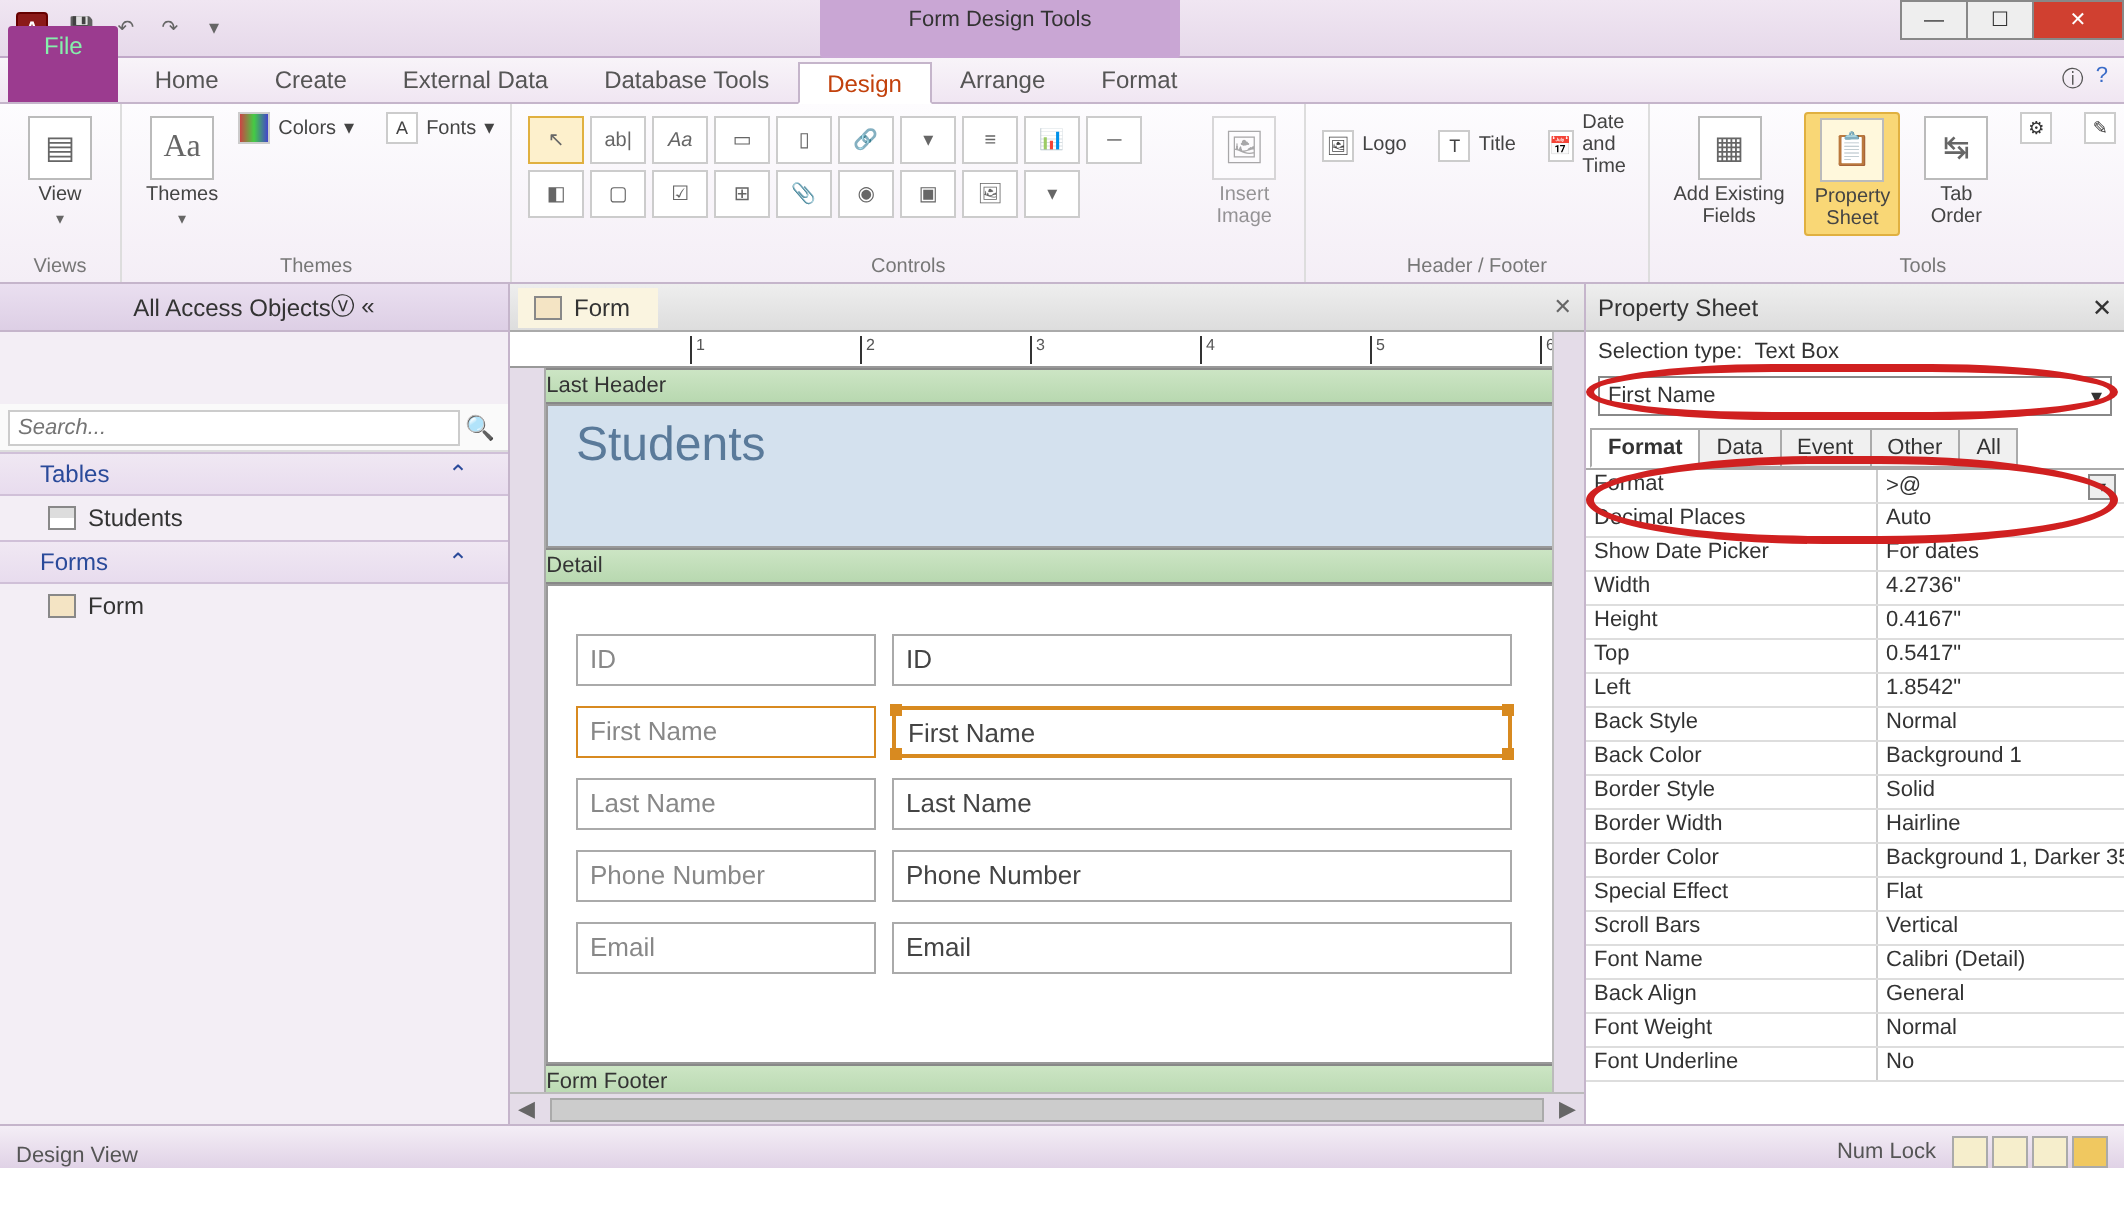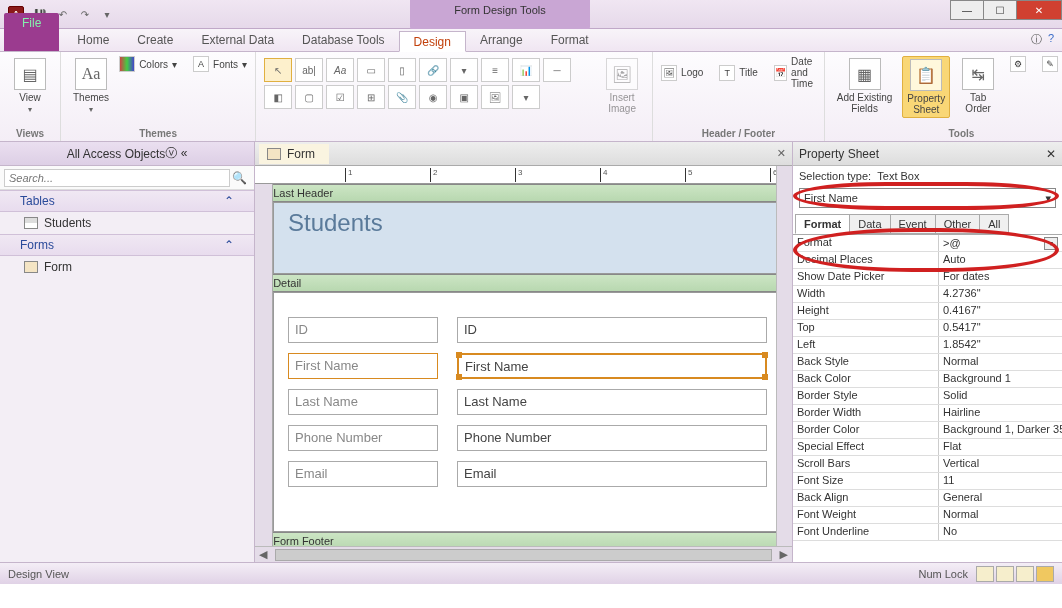--- a/index.html
+++ b/index.html
@@ -19,40 +19,40 @@
 
 .tabrow { height: 23px; background: linear-gradient(#f8f4f9, #f0e6f2); display: flex; align-items: flex-end; padding-left: 4px; border-bottom: 1px solid #c5b5cb; position: relative; }
 .file-tab { background: #9b3b8f; color: #86efac; height: 38px; padding: 0 18px; line-height: 21px; border-radius: 2px 2px 0 0; font-size: 12px; margin-right: 4px; }
 .tabrow .rtab { height: 21px; padding: 0 14px; line-height: 21px; color: #555; font-size: 12px; }
 .tabrow .rtab.active { background: #fff; border: 1px solid #c5b5cb; border-bottom: 1px solid #fff; margin-bottom: -1px; color: #c2410c; }
 .tabrow .help-area { position: absolute; right: 8px; top: 3px; display: flex; gap: 6px; color: #555; }
 
 
 .ribbon { height: 90px; background: linear-gradient(#fdfcfe, #f4eef6); border-bottom: 1px solid #c5b5cb; display: flex; }
 .rgroup { border-right: 1px solid #ddd; padding: 4px 8px 0 8px; display: flex; flex-direction: column; justify-content: space-between; }
-.rgroup-label { text-align: center; font-size: 10px; color: #777; padding: 2px 0; font-weight: bold; }
+.rgroup-label { text-align: center; font-size: 10px; color: #777; padding: 2px 0; }
 .rgroup-body { flex: 1; display: flex; align-items: flex-start; gap: 6px; }
 .big-btn { display: flex; flex-direction: column; align-items: center; gap: 2px; padding: 2px 4px; min-width: 44px; }
 .big-btn .icon-box { width: 32px; height: 32px; border: 1px solid #bbb; background: #fff; display: flex; align-items: center; justify-content: center; font-size: 16px; color: #666; }
 .big-btn .label { font-size: 10px; color: #444; text-align: center; line-height: 11px; }
 .big-btn.active { background: #f9d776; border: 1px solid #e0b040; border-radius: 2px; }
 .mini-col { display: flex; flex-direction: row; gap: 16px; }
 .mini-row { display: flex; align-items: center; gap: 4px; font-size: 10px; color: #444; }
 .mini-icon { width: 16px; height: 16px; border: 1px solid #ccc; background: #fff; display: flex; align-items: center; justify-content: center; font-size: 9px; }
 .ctrl-gallery { display: flex; flex-wrap: wrap; width: 330px; gap: 3px; align-content: flex-start; padding-top: 2px; }
 .ctrl-item { width: 28px; height: 24px; border: 1px solid #ccc; background: #fff; display: flex; align-items: center; justify-content: center; font-size: 10px; color: #666; }
 .ctrl-item.sel { border-color: #e0b040; background: #fdf0cc; }
 
 
 .main { display: flex; height: 420px; }
 
 
 .navpane { width: 255px; background: #f3eef5; border-right: 1px solid #c5b5cb; display: flex; flex-direction: column; }
 .nav-header { height: 24px; background: linear-gradient(#eadff0, #ddcfe5); border-bottom: 1px solid #c5b5cb; display: flex; align-items: center; padding: 0 6px; color: #333; font-size: 12px; justify-content: center; }
-.nav-search { height: 24px; display: flex; align-items: center; padding: 2px 4px; border-bottom: 1px solid #ddd; background: #fafafa; }
+.nav-search { height: 24px; display: flex; align-items: center; padding: 2px 4px; border-bottom: 1px solid #ddd; background: #fafafa; margin-top: 36px; }
 .nav-search input { flex: 1; border: 1px solid #ccc; height: 18px; font-size: 11px; font-style: italic; color: #888; padding: 0 4px; }
 .nav-search .search-btn { width: 20px; text-align: center; color: #c79f2e; font-size: 12px; }
 .nav-group-hd { background: linear-gradient(#f0e8f3, #e8dcee); border-top: 1px solid #d0c0d8; border-bottom: 1px solid #d0c0d8; padding: 3px 20px; color: #2a4a9a; font-size: 12px; display: flex; justify-content: space-between; }
 .nav-item { padding: 4px 8px 4px 24px; color: #333; font-size: 12px; display: flex; align-items: center; gap: 6px; }
 .nav-item .table-icon { width: 14px; height: 12px; border: 1px solid #888; background: linear-gradient(#ddd 50%, #fff 50%); }
 .nav-item .form-icon { width: 14px; height: 12px; border: 1px solid #888; background: #f4e4c4; }
 
 
 .formarea { flex: 1; display: flex; flex-direction: column; background: #b0b0b0; min-width: 0; }
 .form-tab-bar { height: 24px; background: linear-gradient(#eee, #ddd); display: flex; align-items: center; border-bottom: 1px solid #aaa; position: relative; }
@@ -61,21 +61,21 @@
 .form-tab-bar .close-x { position: absolute; right: 6px; color: #666; }
 .ruler { height: 18px; background: #fff; border-bottom: 1px solid #999; position: relative; overflow: hidden; font-size: 8px; color: #555; }
 .ruler .tick-major { position: absolute; top: 2px; height: 14px; border-left: 1px solid #333; padding-left: 2px; }
 .design-surface { flex: 1; background: #b0b0b0; overflow: auto; position: relative; }
 .section-bar { height: 18px; background: linear-gradient(#cce5c4, #b8d8b0); border-top: 1px solid #888; border-bottom: 1px solid #888; padding-left: 8px; font-size: 11px; color: #333; display: flex; align-items: center; gap: 4px; }
 .section-bar::before { content: "◆"; font-size: 8px; color: #555; }
 .form-header-body { height: 72px; background: #d4e1ee; border: 1px solid #999; margin-left: 18px; position: relative; }
 .form-title { position: absolute; left: 14px; top: 6px; font-size: 24px; color: #5a7a9a; }
 .detail-body { background: #fff; border: 1px solid #999; margin-left: 18px; min-height: 240px; position: relative; padding-top: 14px; }
 .row-gutter { position: absolute; left: -18px; top: 0; bottom: 0; width: 18px; background: #e4dce8; border-right: 1px solid #aaa; }
-.field-row { display: flex; gap: 19px; margin: 10px 0 10px 14px; }
+.field-row { display: flex; gap: 8px; margin: 10px 0 10px 14px; }
 .field-label { width: 150px; height: 26px; border: 1px solid #aaa; background: #fff; color: #888; font-size: 13px; padding: 4px 6px; }
 .field-input { width: 310px; height: 26px; border: 1px solid #aaa; background: #fff; color: #444; font-size: 13px; padding: 4px 6px; }
 .field-row.selected .field-label { border: 1px solid #d88a20; }
 .field-row.selected .field-input { border: 2px solid #d88a20; position: relative; }
 .sel-handle { position: absolute; width: 6px; height: 6px; background: #d88a20; }
 .scroller-v { position: absolute; right:0; top:24px; bottom:16px; width:16px; background:#e4dce8; border-left:1px solid #bbb; }
 .scroller-h { height:16px; background:#e4dce8; border-top:1px solid #bbb; display:flex; align-items:center; }
 
 
 .propsheet { width: 270px; background: #fff; border-left: 1px solid #c5b5cb; display: flex; flex-direction: column; font-size: 11px; }
@@ -88,21 +88,21 @@
 .ps-grid { flex: 1; overflow: hidden; border-top: 1px solid #aaa; }
 .ps-row { display: flex; border-bottom: 1px solid #ddd; height: 17px; }
 .ps-row .k { width: 146px; padding: 1px 4px; border-right: 1px solid #ccc; white-space: nowrap; overflow: hidden; }
 .ps-row .v { flex: 1; padding: 1px 4px; white-space: nowrap; overflow: hidden; }
 .ps-row.hl .v { display: flex; justify-content: space-between; align-items: center; }
 .ps-row.hl .dd { width: 14px; height: 13px; border: 1px solid #888; text-align: center; font-size: 8px; line-height: 11px; background: #eee; }
 
 .red-oval { position: absolute; border: 4px solid #d02020; border-radius: 50%/50%; pointer-events: none; }
 
 
-.statusbar { height: 22px; background: linear-gradient(#f4eef6, #e0d2e6); border-top: 1px solid #c5b5cb; display: flex; align-items: center; padding: 0 8px; font-size: 11px; color: #555; justify-content: space-between; }
+.statusbar { height: 22px; background: linear-gradient(#f4eef6, #e0d2e6); border-top: 1px solid #c5b5cb; display: flex; align-items: flex-end; padding: 0 8px; font-size: 11px; color: #555; justify-content: space-between; }
 .statusbar .right { display: flex; align-items: center; gap: 8px; }
 .view-btns { display: flex; gap: 2px; }
 .view-btn { width: 18px; height: 16px; border: 1px solid #aaa; background: #f6eecc; }
 .view-btn.active { background: #f0c860; }
 </style>
 </head>
 <body>
 
 <div class="titlebar">
   <div class="app-icon">A</div>
@@ -186,20 +186,21 @@
         <div class="ctrl-item">▣</div>
         <div class="ctrl-item">🖼</div>
         <div class="ctrl-item">▾</div>
       </div>
       <div class="big-btn" style="opacity:.55">
         <div class="icon-box">🖼</div>
         <div class="label" style="white-space:pre">Insert
 Image</div>
       </div>
     </div>
+    <div class="rgroup-label">Controls</div>
   </div>
 
   <div class="rgroup">
     <div class="rgroup-body">
       <div class="mini-col">
         <div class="mini-row">
             <span class="mini-icon">🖼</span>
             <span>Logo</span>
           </div>
         <div class="mini-row">
@@ -403,22 +404,22 @@
         </div>
         <div class="ps-row">
           <div class="k">Special Effect</div>
           <div class="v"><span>Flat</span></div>
         </div>
         <div class="ps-row">
           <div class="k">Scroll Bars</div>
           <div class="v"><span>Vertical</span></div>
         </div>
         <div class="ps-row">
-          <div class="k">Font Size</div>
-          <div class="v"><span>11</span></div>
+          <div class="k">Font Name</div>
+          <div class="v"><span>Calibri (Detail)</span></div>
         </div>
         <div class="ps-row">
           <div class="k">Back Align</div>
           <div class="v"><span>General</span></div>
         </div>
         <div class="ps-row">
           <div class="k">Font Weight</div>
           <div class="v"><span>Normal</span></div>
         </div>
         <div class="ps-row">

